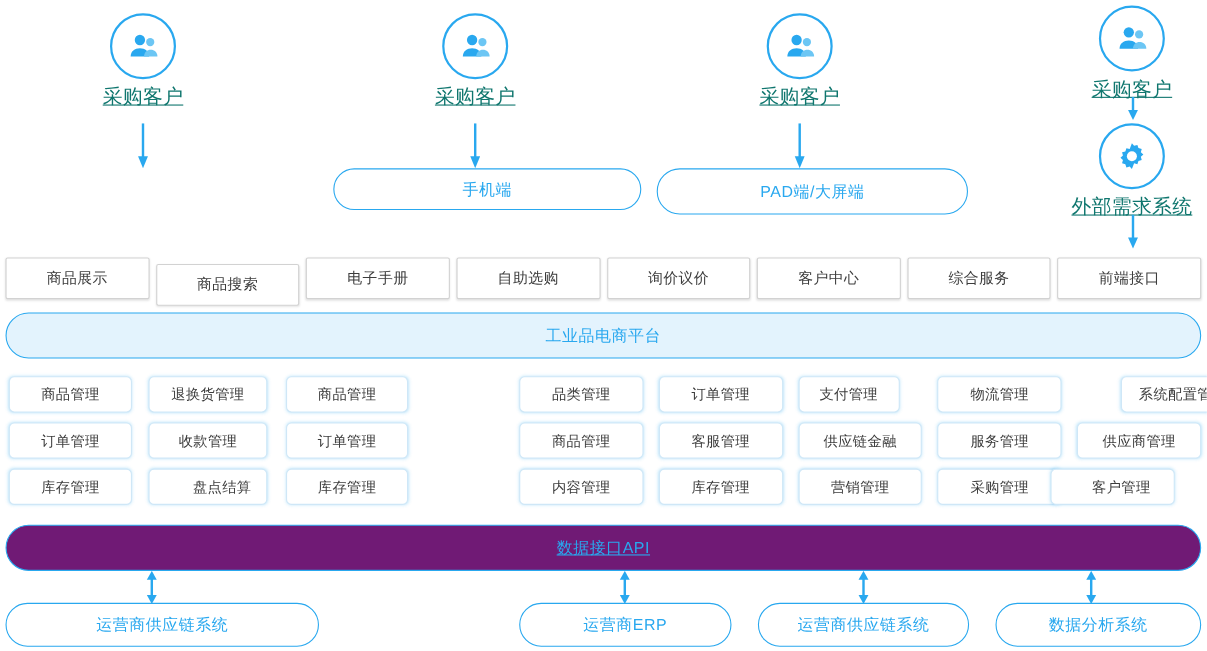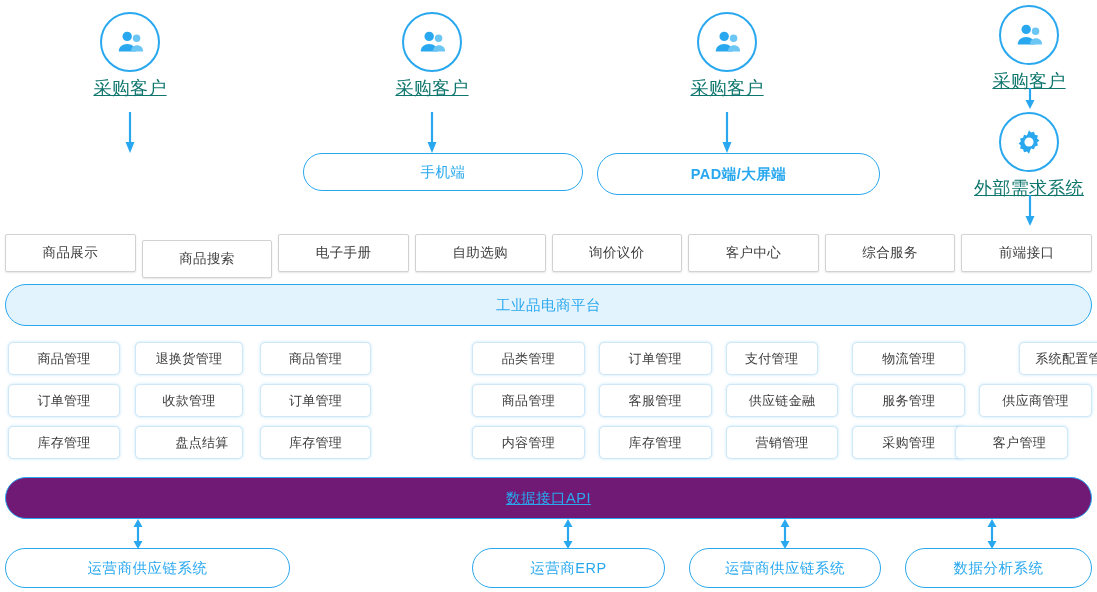--- a/index.html
+++ b/index.html
@@ -160,21 +160,21 @@
   <svg class="arrow-down" style="left:422px; top:112px;" width="20" height="42">
     <line x1="10" y1="0" x2="10" y2="31" stroke="#29a8ef" stroke-width="2.2"></line>
     <path d="M10 41 L5.5 30 L14.5 30 Z" fill="#29a8ef"></path>
   </svg>
   <svg class="arrow-down" style="left:717px; top:112px;" width="20" height="42">
     <line x1="10" y1="0" x2="10" y2="31" stroke="#29a8ef" stroke-width="2.2"></line>
     <path d="M10 41 L5.5 30 L14.5 30 Z" fill="#29a8ef"></path>
   </svg>
 
   <div class="pill" style="left:303px; top:153px; width:280px; height:38px;">手机端</div>
-  <div class="pill" style="left:597px; top:153px; width:283px; height:42px;font-weight:bold;">PAD端/大屏端</div>
+  <div class="pill" style="left:597px; top:153px; width:283px; height:42px;">PAD端/大屏端</div>
 
   <div id="frontend-row">
       <div class="card" style="left: 5px; top: 234px; width: 130.625px; height: 38px;">商品展示</div>
       <div class="card" style="left: 141.625px; top: 240px; width: 130.625px; height: 38px;">商品搜索</div>
       <div class="card" style="left: 278.25px; top: 234px; width: 130.625px; height: 38px;">电子手册</div>
       <div class="card" style="left: 414.875px; top: 234px; width: 130.625px; height: 38px;">自助选购</div>
       <div class="card" style="left: 551.5px; top: 234px; width: 130.625px; height: 38px;">询价议价</div>
       <div class="card" style="left: 688.125px; top: 234px; width: 130.625px; height: 38px;">客户中心</div>
       <div class="card" style="left: 824.75px; top: 234px; width: 130.625px; height: 38px;">综合服务</div>
       <div class="card" style="left: 961.375px; top: 234px; width: 130.625px; height: 38px;">前端接口</div>

